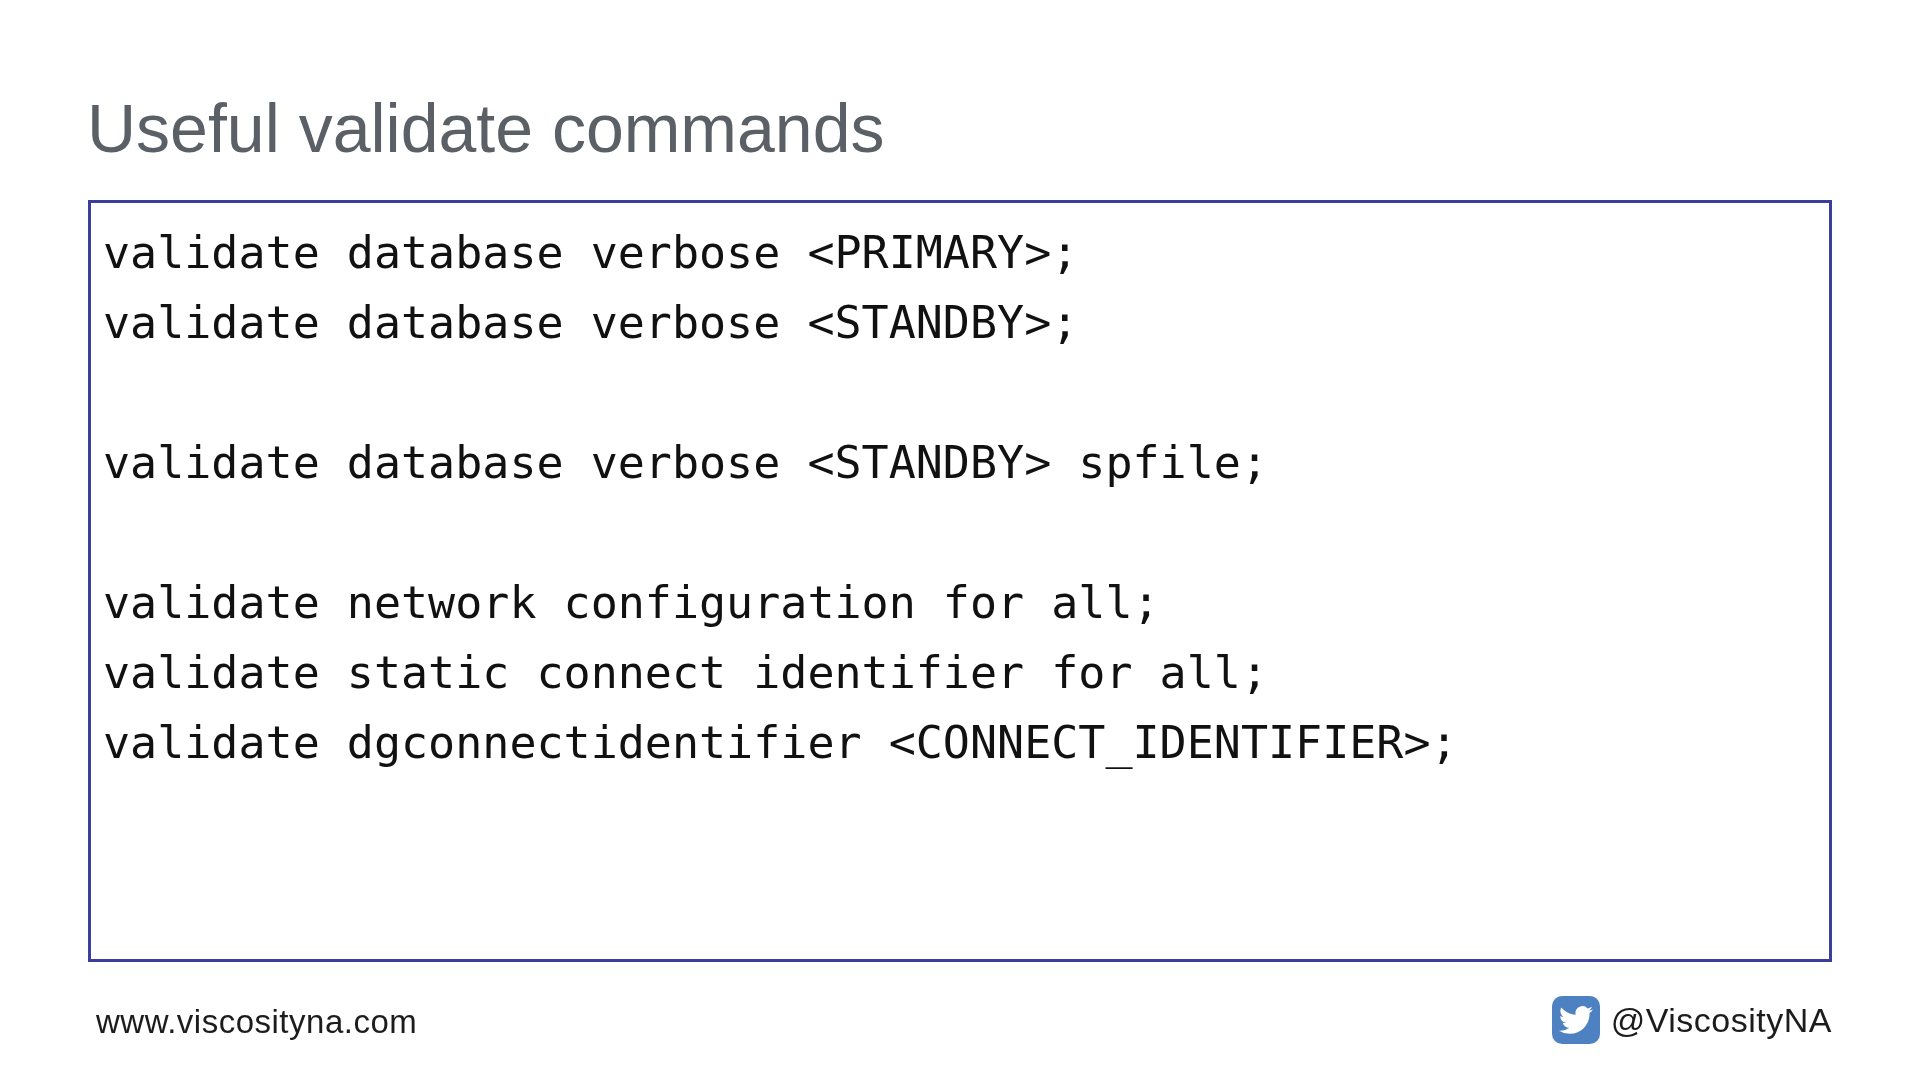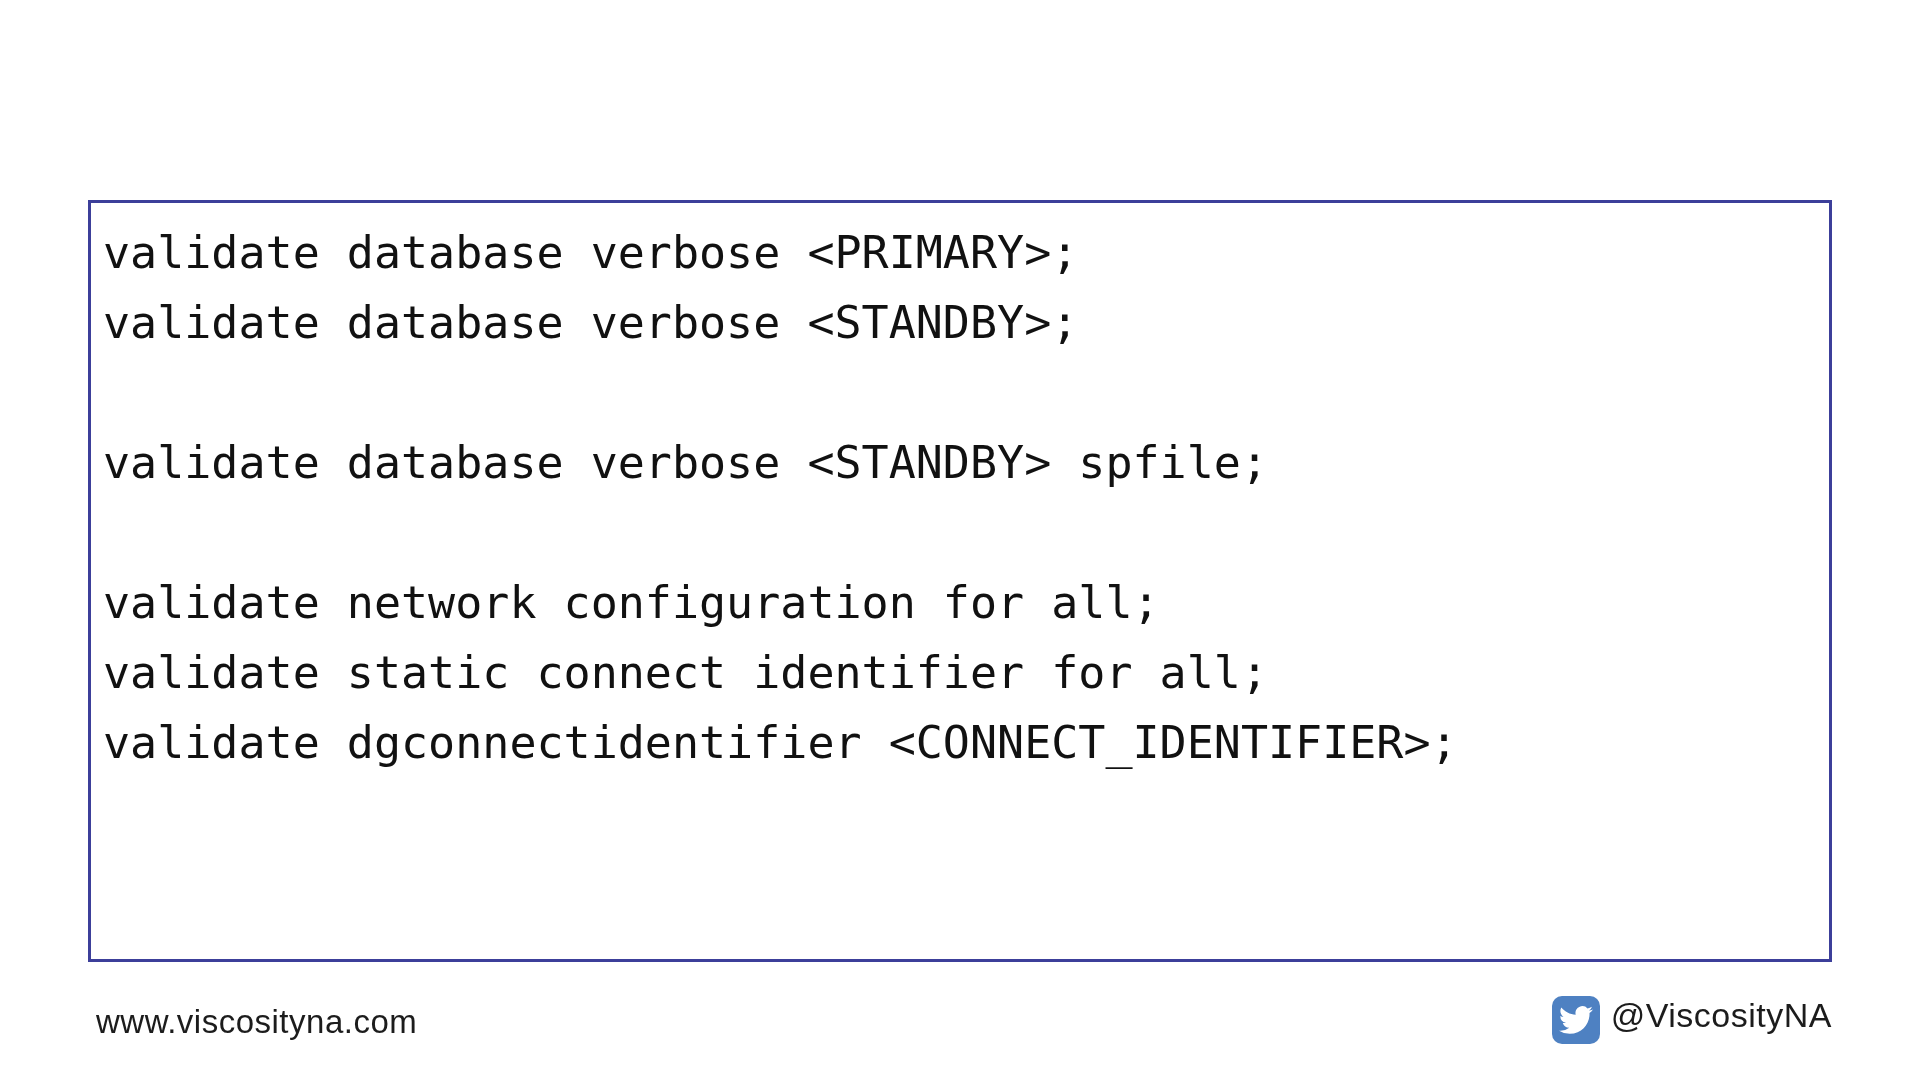--- a/index.html
+++ b/index.html
@@ -46,20 +46,21 @@
     font-size: 33px;
     font-weight: 300;
     color: #1c1c1c;
     letter-spacing: 0.5px;
     white-space: nowrap;
   }
   .footer-right {
     position: absolute;
     right: 88px; top: 996px;
     display: flex;
+    align-items: center;
     gap: 11px;
   }
   .twitter-icon {
     width: 48px; height: 48px;
     background: #4e81c2;
     border-radius: 10px;
     display: flex;
     align-items: center;
     justify-content: center;
     flex: 0 0 auto;
@@ -74,20 +75,21 @@
     color: #1c1c1c;
     letter-spacing: 0.5px;
     white-space: nowrap;
   }
 </style>
 </head>
 <body>
 
 <div class="slide">
 
+  <h1 class="title">Useful validate commands</h1>
 
   <div class="code-box">
     <pre class="code">validate database verbose &lt;PRIMARY&gt;;
 validate database verbose &lt;STANDBY&gt;;
 
 validate database verbose &lt;STANDBY&gt; spfile;
 
 validate network configuration for all;
 validate static connect identifier for all;
 validate dgconnectidentifier &lt;CONNECT_IDENTIFIER&gt;;</pre>

